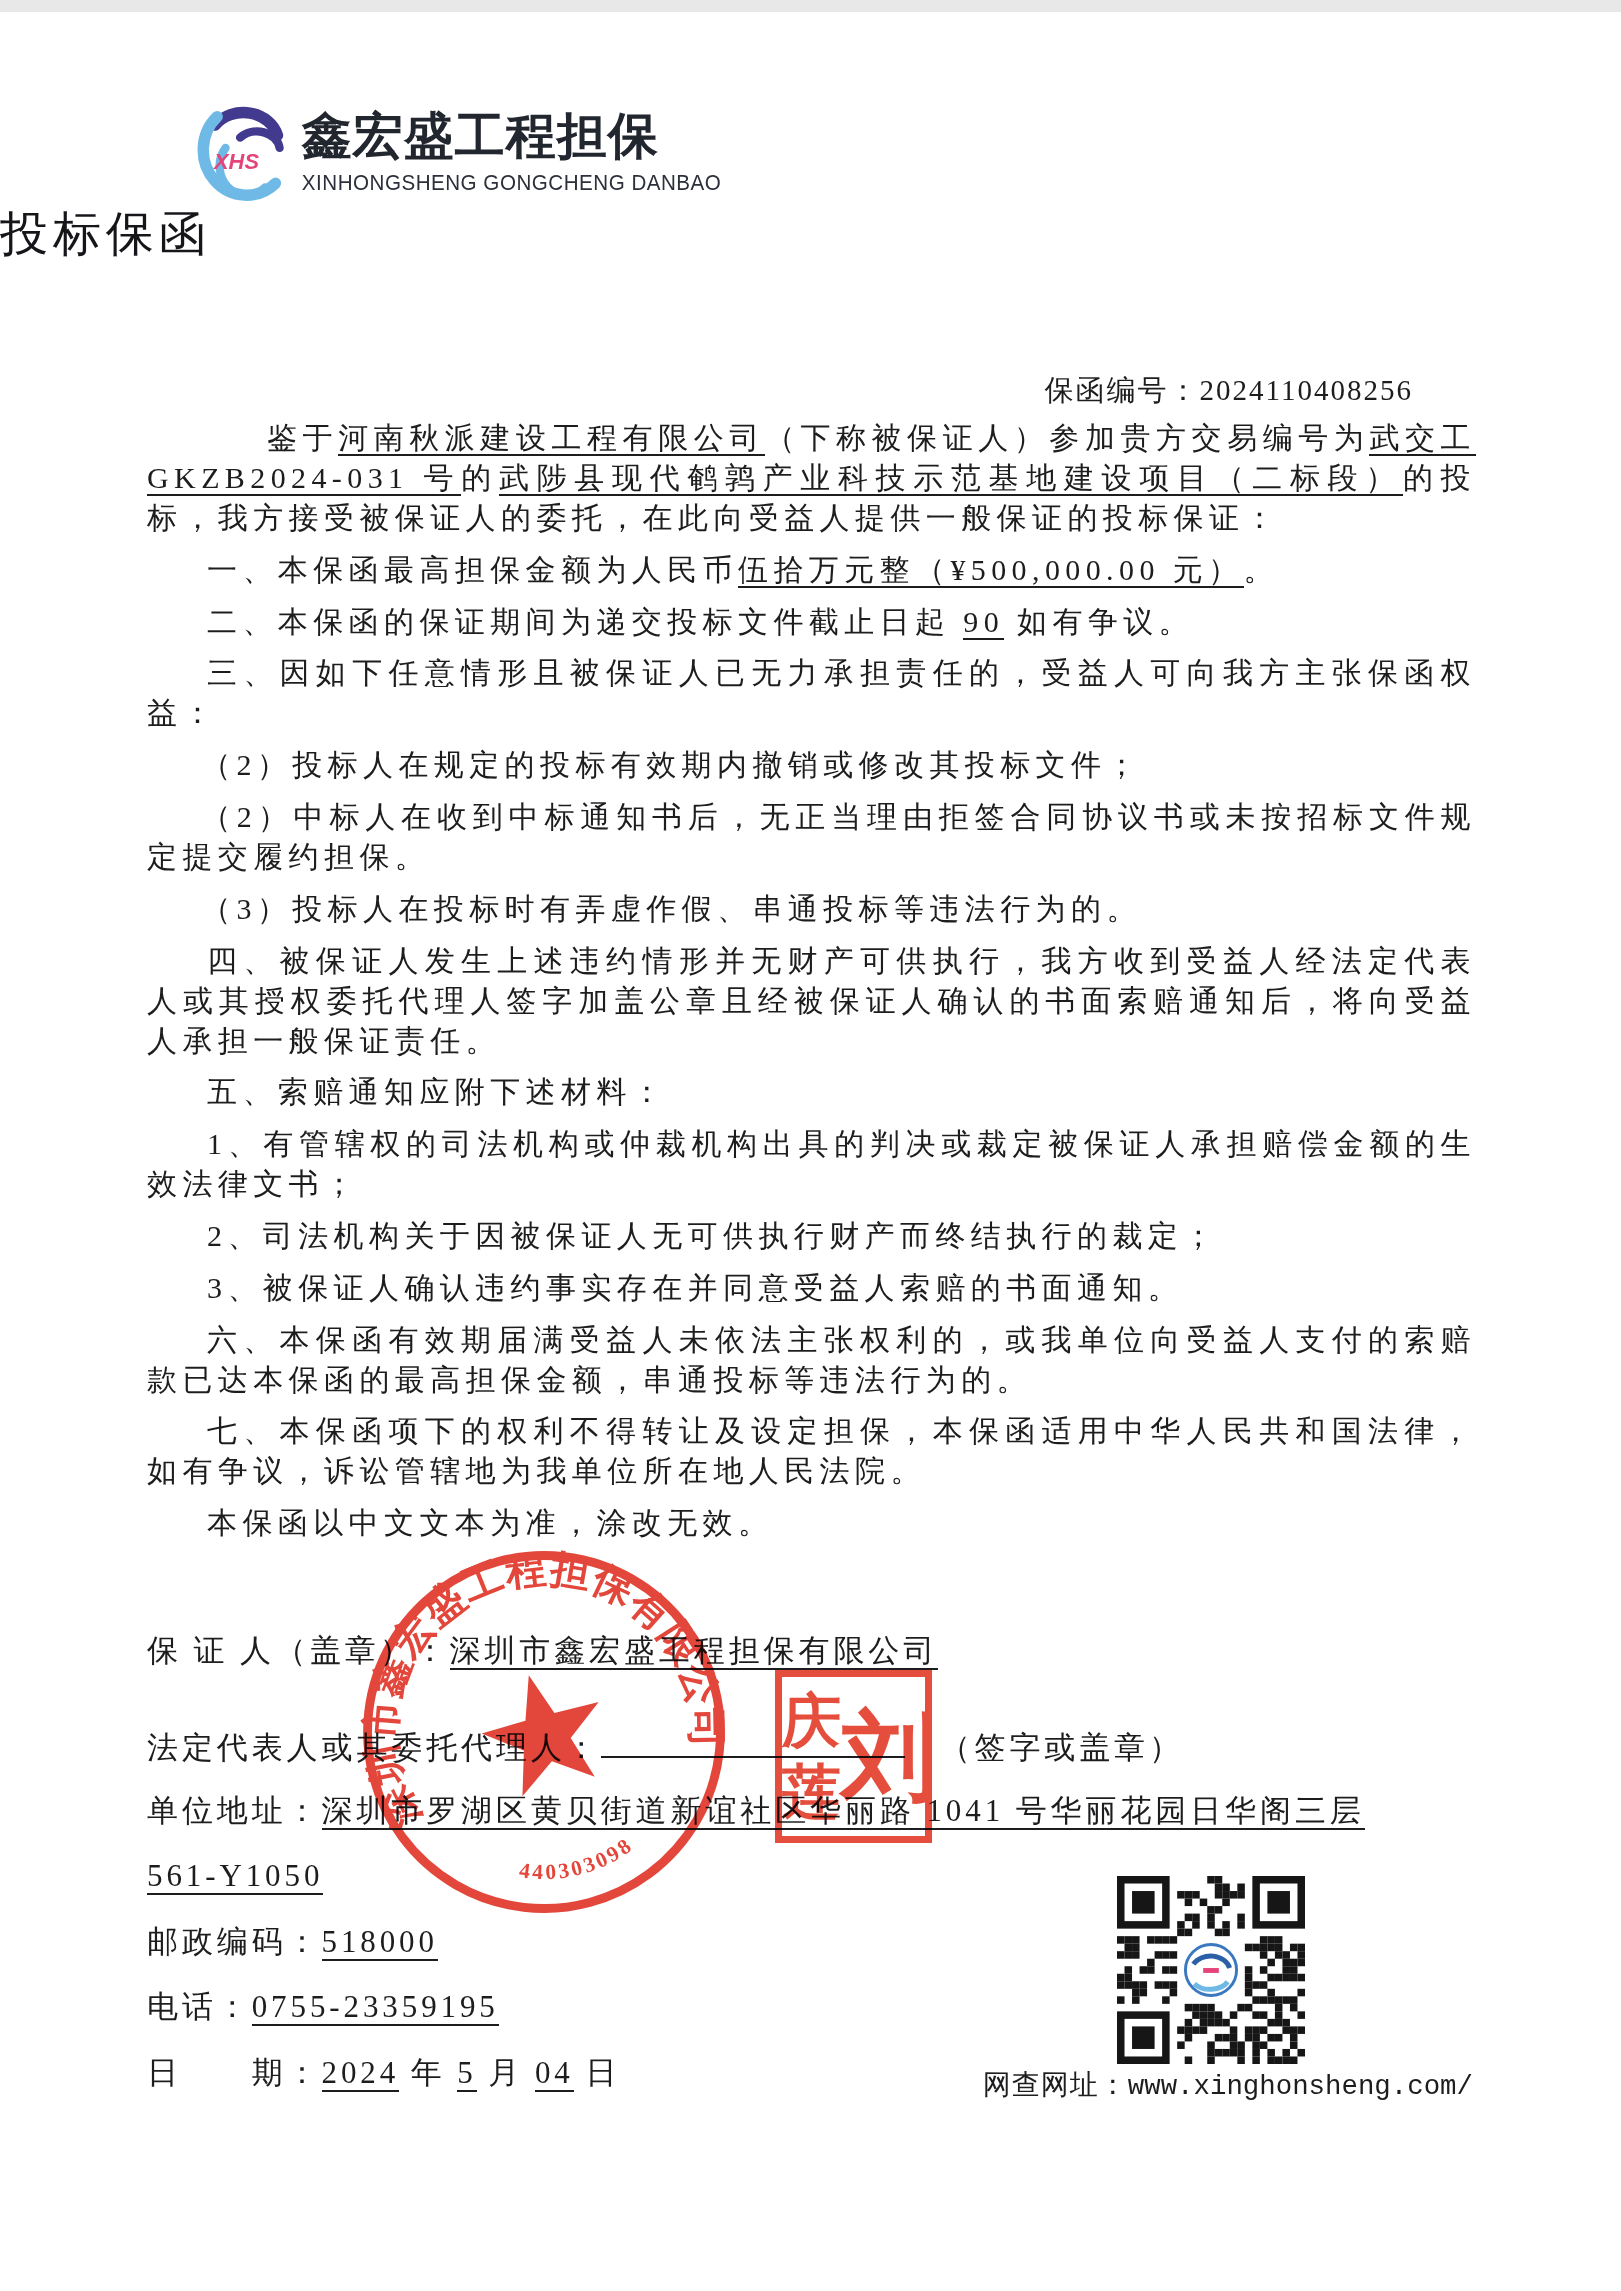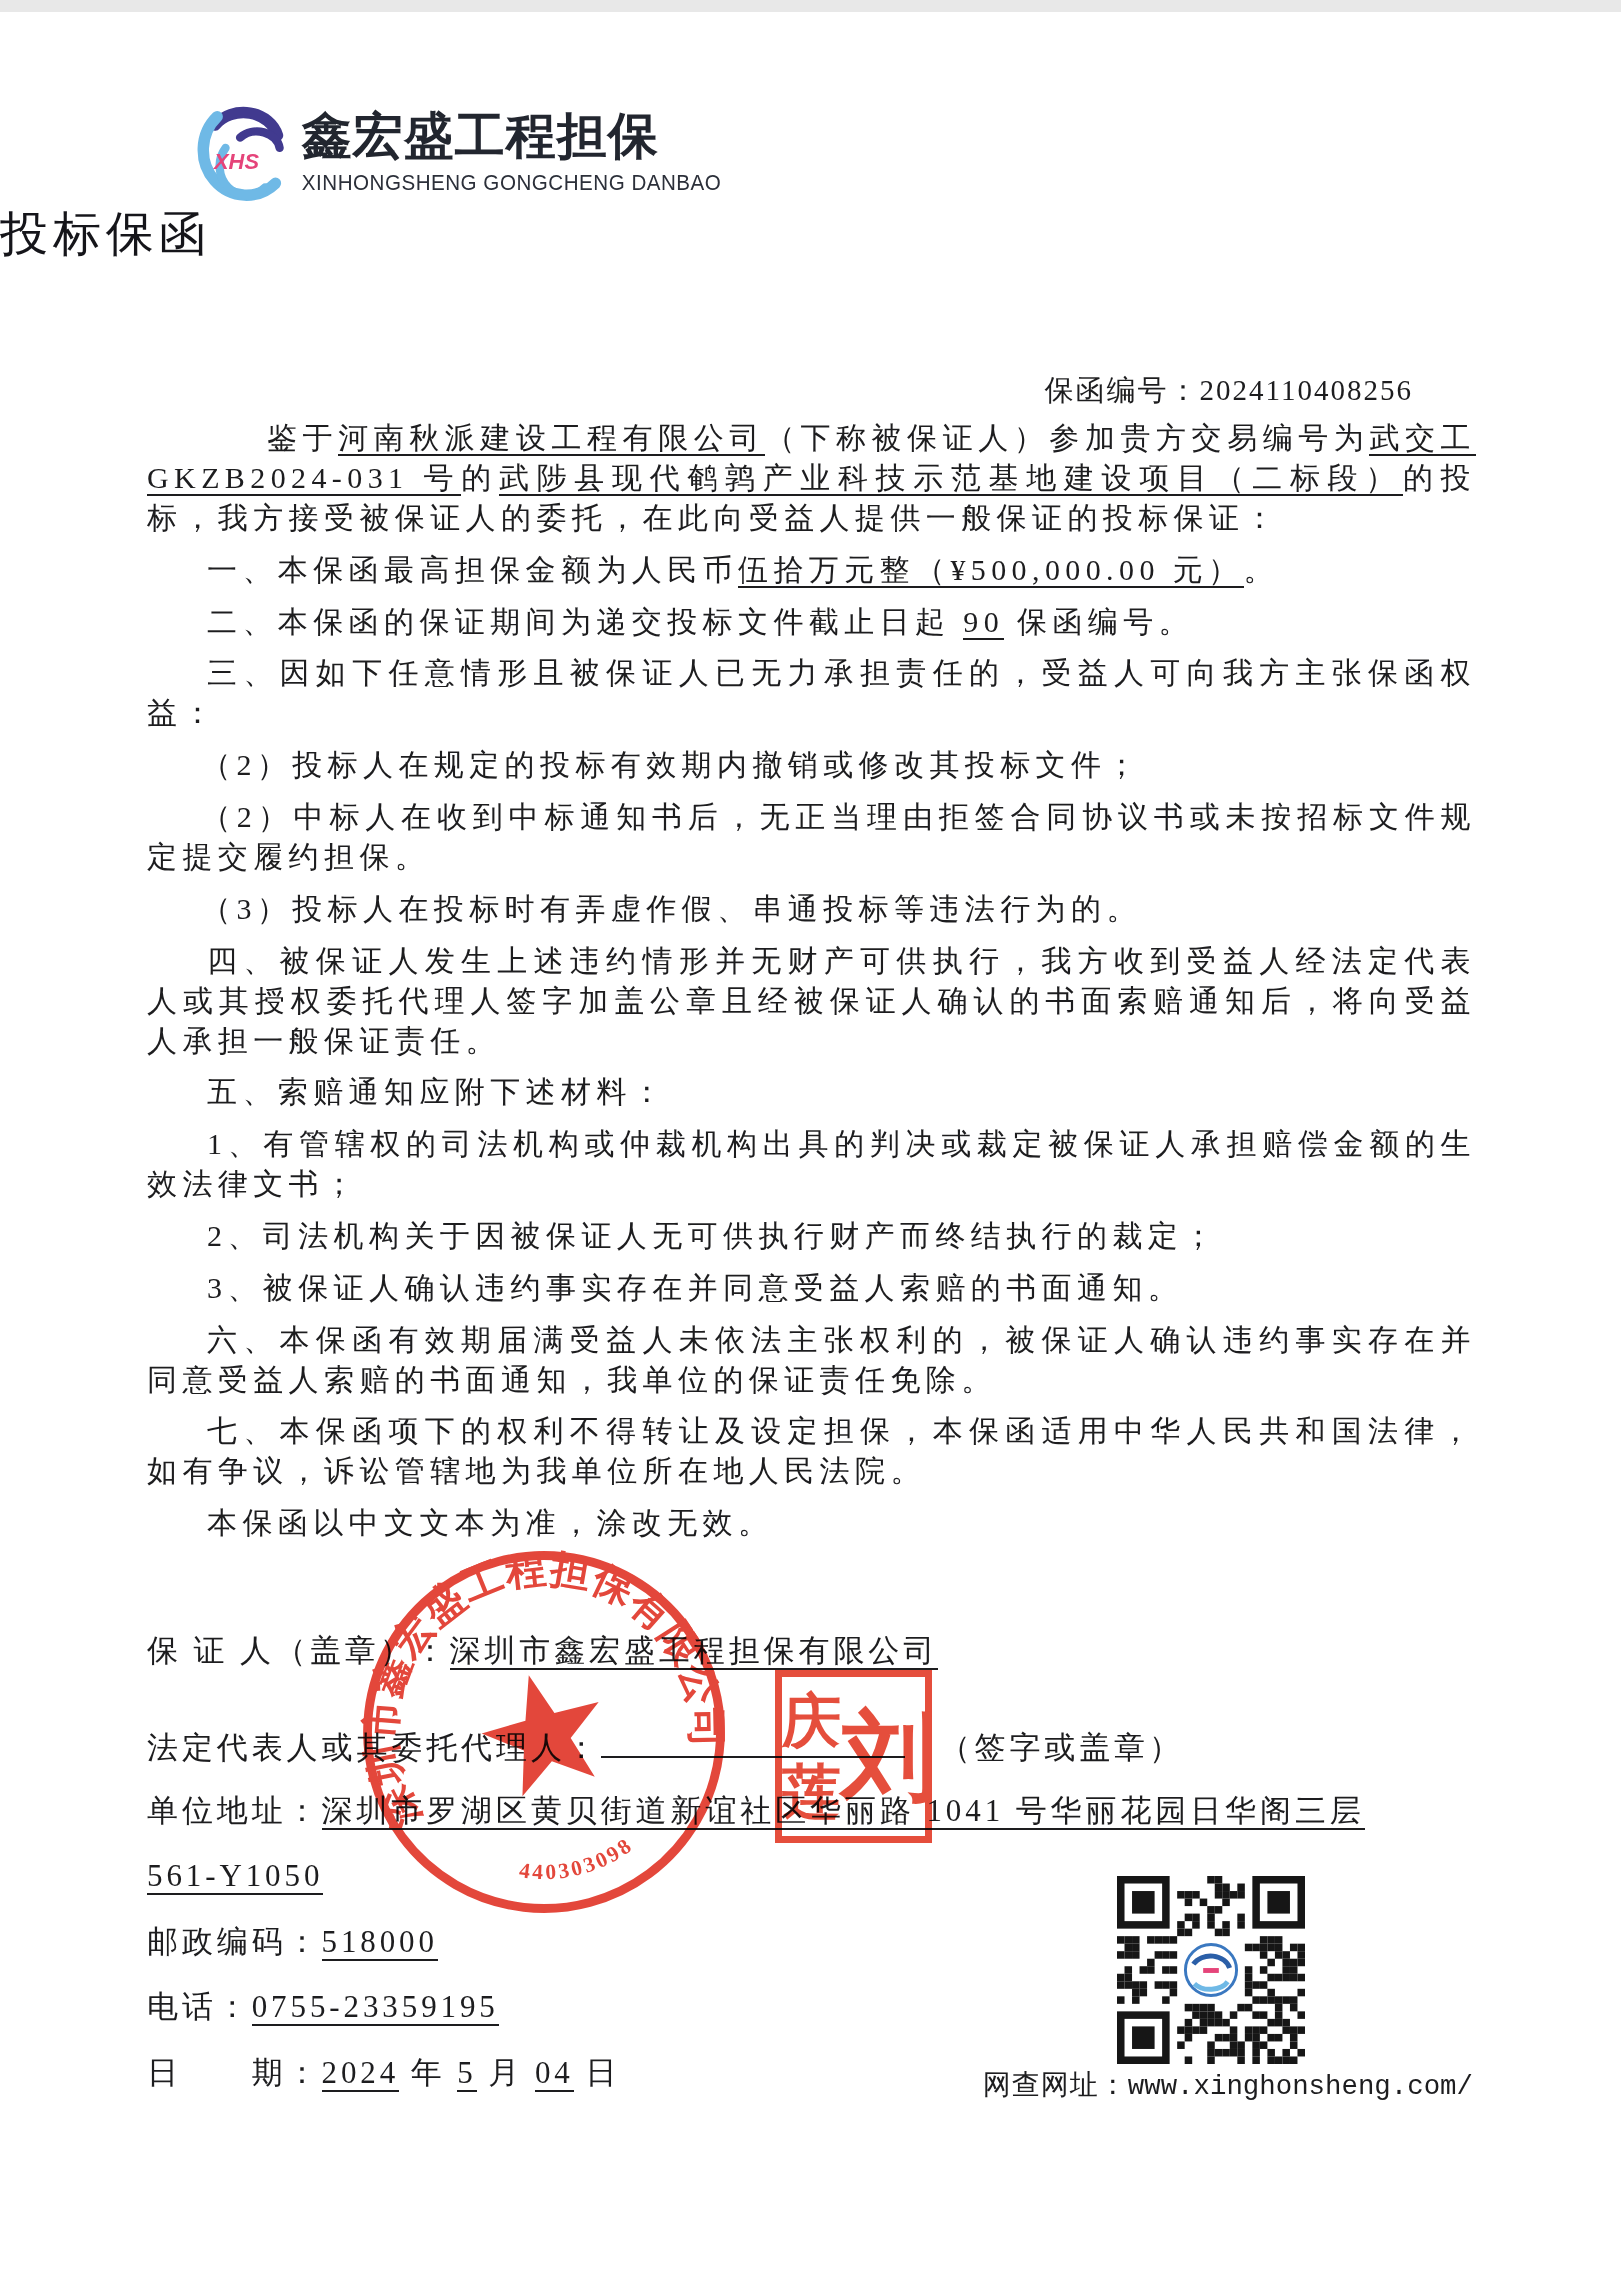--- a/index.html
+++ b/index.html
@@ -77,31 +77,31 @@
     </div>
   </div>
 
   <div class="doc-title">投标保函</div>
 
   <div class="ref-line"><span>保函编号：</span><span>2024110408256</span></div>
 
   <div class="content">
       <p class="indent4"><span>鉴于</span><span class="u">河南秋派建设工程有限公司</span><span>（下称被保证人）参加贵方交易编号为</span><span class="u">武交工 GKZB2024-031 号</span><span>的</span><span class="u">武陟县现代鹌鹑产业科技示范基地建设项目（二标段）</span><span>的投标，我方接受被保证人的委托，在此向受益人提供一般保证的投标保证：</span></p>
       <p class="indent2"><span>一、本保函最高担保金额为人民币</span><span class="u">伍拾万元整（¥500,000.00 元）</span><span>。</span></p>
-      <p class="indent2"><span>二、本保函的保证期间为递交投标文件截止日起 </span><span class="u">90</span><span> 保函编号。</span></p>
+      <p class="indent2"><span>二、本保函的保证期间为递交投标文件截止日起 </span><span class="u">90</span><span> 如有争议。</span></p>
       <p class="indent2"><span>三、因如下任意情形且被保证人已无力承担责任的，受益人可向我方主张保函权益：</span></p>
       <p class="indent1"><span>（2）投标人在规定的投标有效期内撤销或修改其投标文件；</span></p>
       <p class="indent1"><span>（2）中标人在收到中标通知书后，无正当理由拒签合同协议书或未按招标文件规定提交履约担保。</span></p>
       <p class="indent1"><span>（3）投标人在投标时有弄虚作假、串通投标等违法行为的。</span></p>
       <p class="indent2"><span>四、被保证人发生上述违约情形并无财产可供执行，我方收到受益人经法定代表人或其授权委托代理人签字加盖公章且经被保证人确认的书面索赔通知后，将向受益人承担一般保证责任。</span></p>
       <p class="indent2"><span>五、索赔通知应附下述材料：</span></p>
       <p class="indent2"><span>1、有管辖权的司法机构或仲裁机构出具的判决或裁定被保证人承担赔偿金额的生效法律文书；</span></p>
       <p class="indent2"><span>2、司法机构关于因被保证人无可供执行财产而终结执行的裁定；</span></p>
       <p class="indent2"><span>3、被保证人确认违约事实存在并同意受益人索赔的书面通知。</span></p>
-      <p class="indent2"><span>六、本保函有效期届满受益人未依法主张权利的，被保证人确认违约事实存在并同意受益人索赔的书面通知，我单位的保证责任免除。</span></p>
+      <p class="indent2"><span>六、本保函有效期届满受益人未依法主张权利的，或我单位向受益人支付的索赔款已达本保函的最高担保金额，串通投标等违法行为的。</span></p>
       <p class="indent2"><span>七、本保函项下的权利不得转让及设定担保，本保函适用中华人民共和国法律，如有争议，诉讼管辖地为我单位所在地人民法院。</span></p>
       <p class="indent2"><span>本保函以中文文本为准，涂改无效。</span></p>
     </div>
 
   <div class="sig">
       <p class="sig-line"><span>保 证 人（盖章）：</span><span class="u">深圳市鑫宏盛工程担保有限公司</span></p>
       <p class="sig-line"><span>法定代表人或其委托代理人：</span><span class="u blankw" style="width: 304px;"></span><span>　（签字或盖章）</span></p>
       <p class="sig-line"><span>单位地址：</span><span class="u">深圳市罗湖区黄贝街道新谊社区华丽路 1041 号华丽花园日华阁三层</span></p>
       <p class="sig-line"><span class="u">561-Y1050</span></p>
       <p class="sig-line"><span>邮政编码：</span><span class="u">518000</span></p>

